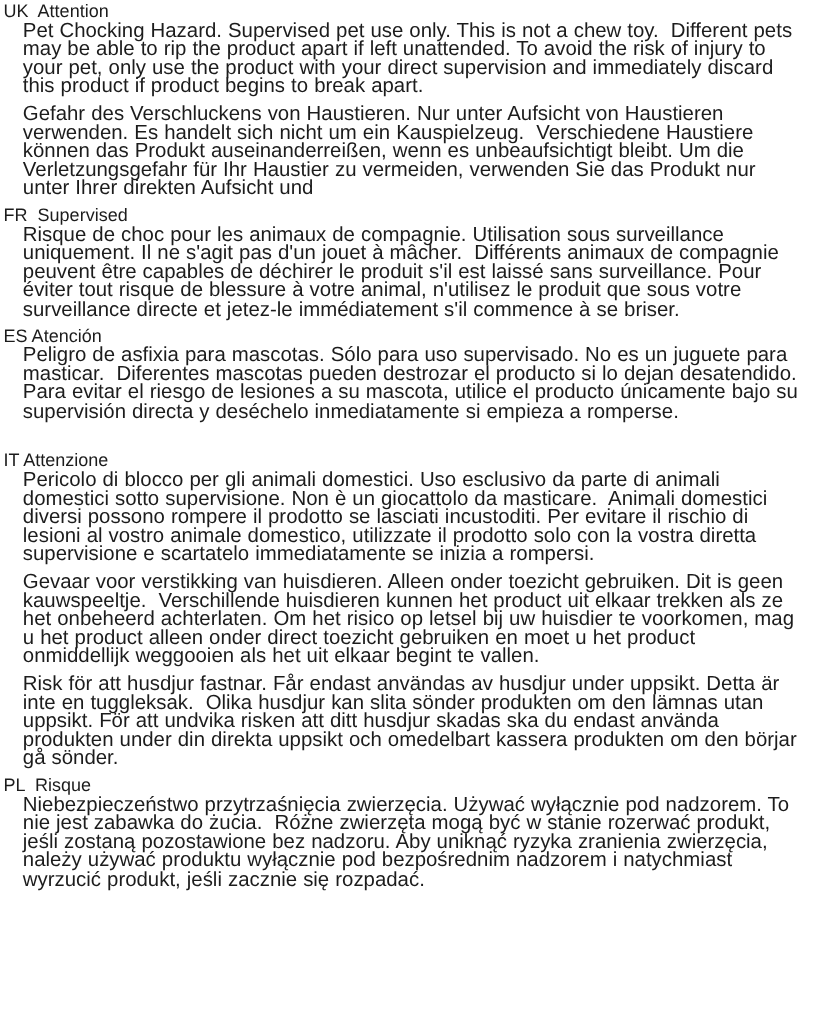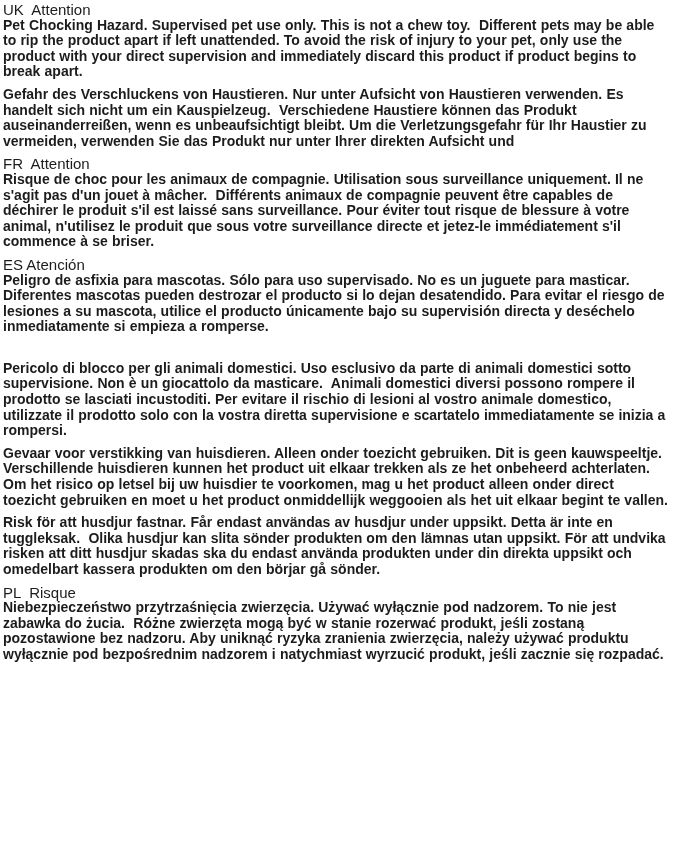--- a/index.html
+++ b/index.html
@@ -25,52 +25,54 @@
   .sec.extra-gap {
     margin-top: 26px;
   }
   .sec-heading {
     font-size: 15px;
     line-height: 15.6px;
     font-weight: 400;
     white-space: pre-wrap;
   }
   .sec-body {
-    font-size: 14px;
+    font-size: 17px;
     line-height: 15.6px;
-    font-weight: 700;
+    font-weight: 400;
     white-space: pre-wrap;
     word-spacing: 0.3px;
+    margin-left: 16px;
   }
 </style>
 </head>
 <body>
 
 <main class="doc">
 
   <section class="sec">
     <div class="sec-heading">UK  Attention</div>
     <div class="sec-body">Pet Chocking Hazard. Supervised pet use only. This is not a chew toy.  Different pets may be able to rip the product apart if left unattended. To avoid the risk of injury to your pet, only use the product with your direct supervision and immediately discard this product if product begins to break apart.</div>
   </section>
 
   <section class="sec">
     <div class="sec-body">Gefahr des Verschluckens von Haustieren. Nur unter Aufsicht von Haustieren verwenden. Es handelt sich nicht um ein Kauspielzeug.  Verschiedene Haustiere können das Produkt auseinanderreißen, wenn es unbeaufsichtigt bleibt. Um die Verletzungsgefahr für Ihr Haustier zu vermeiden, verwenden Sie das Produkt nur unter Ihrer direkten Aufsicht und</div>
   </section>
 
   <section class="sec">
-    <div class="sec-heading">FR  Attention</div>
+    <div class="sec-heading">FR  Supervised</div>
     <div class="sec-body">Risque de choc pour les animaux de compagnie. Utilisation sous surveillance uniquement. Il ne s'agit pas d'un jouet à mâcher.  Différents animaux de compagnie peuvent être capables de déchirer le produit s'il est laissé sans surveillance. Pour éviter tout risque de blessure à votre animal, n'utilisez le produit que sous votre surveillance directe et jetez-le immédiatement s'il commence à se briser.</div>
   </section>
 
   <section class="sec">
     <div class="sec-heading">ES Atención</div>
     <div class="sec-body">Peligro de asfixia para mascotas. Sólo para uso supervisado. No es un juguete para masticar.  Diferentes mascotas pueden destrozar el producto si lo dejan desatendido. Para evitar el riesgo de lesiones a su mascota, utilice el producto únicamente bajo su supervisión directa y deséchelo inmediatamente si empieza a romperse.</div>
   </section>
 
   <section class="sec extra-gap">
+    <div class="sec-heading">IT Attenzione</div>
     <div class="sec-body">Pericolo di blocco per gli animali domestici. Uso esclusivo da parte di animali domestici sotto supervisione. Non è un giocattolo da masticare.  Animali domestici diversi possono rompere il prodotto se lasciati incustoditi. Per evitare il rischio di lesioni al vostro animale domestico, utilizzate il prodotto solo con la vostra diretta supervisione e scartatelo immediatamente se inizia a rompersi.</div>
   </section>
 
   <section class="sec">
     <div class="sec-body">Gevaar voor verstikking van huisdieren. Alleen onder toezicht gebruiken. Dit is geen kauwspeeltje.  Verschillende huisdieren kunnen het product uit elkaar trekken als ze het onbeheerd achterlaten. Om het risico op letsel bij uw huisdier te voorkomen, mag u het product alleen onder direct toezicht gebruiken en moet u het product onmiddellijk weggooien als het uit elkaar begint te vallen.</div>
   </section>
 
   <section class="sec">
     <div class="sec-body">Risk för att husdjur fastnar. Får endast användas av husdjur under uppsikt. Detta är inte en tuggleksak.  Olika husdjur kan slita sönder produkten om den lämnas utan uppsikt. För att undvika risken att ditt husdjur skadas ska du endast använda produkten under din direkta uppsikt och omedelbart kassera produkten om den börjar gå sönder.</div>
   </section>

